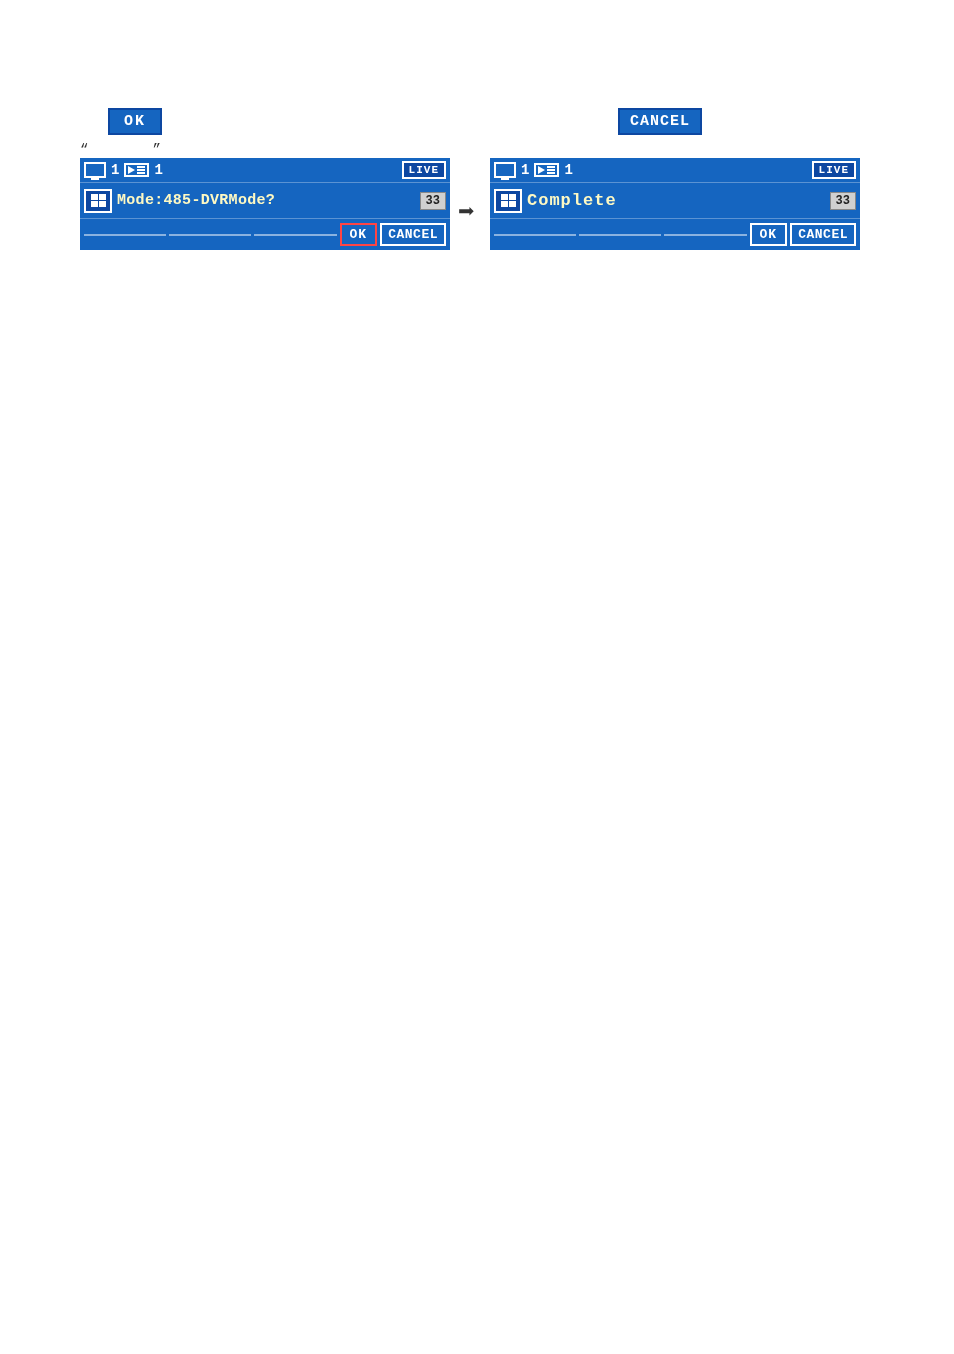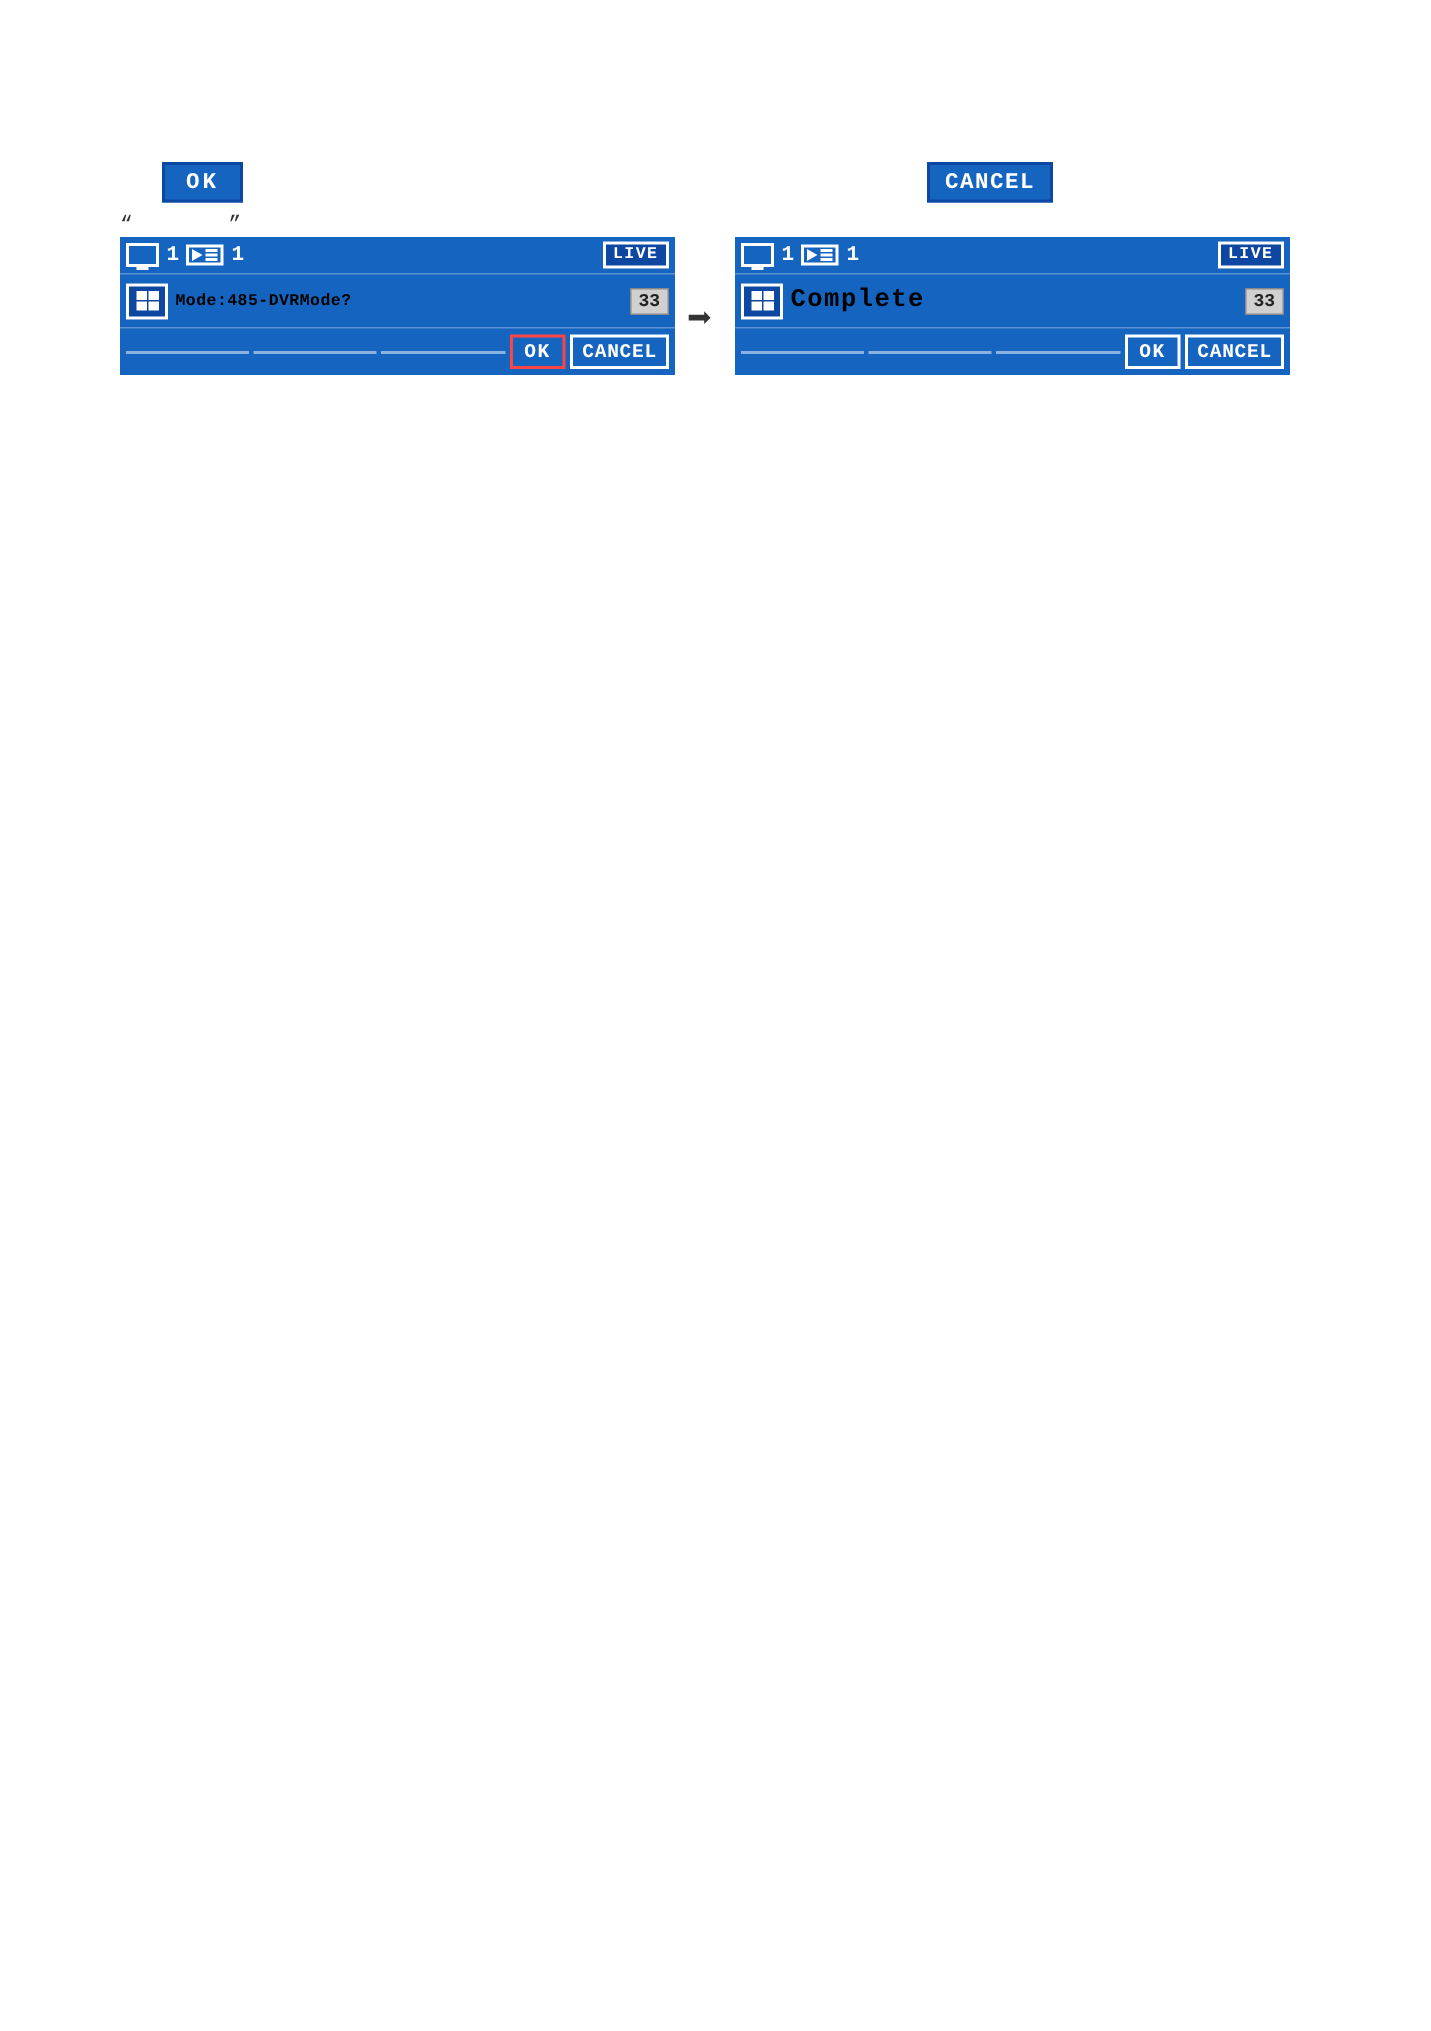--- a/index.html
+++ b/index.html
@@ -54,21 +54,21 @@
   <div style="display:flex; align-items:center; padding:5px 4px; gap:5px; border-bottom:1px solid rgba(255,255,255,0.3); min-height:36px;">
 
     <div style="width:28px; height:24px; border:2px solid white; background:#0d47a1; display:inline-flex; align-items:center; justify-content:center; flex-shrink:0;">
       <div style="display:grid; grid-template-columns:1fr 1fr; grid-template-rows:1fr 1fr; width:15px; height:13px; gap:1px;">
         <div style="background:white;"></div>
         <div style="background:white;"></div>
         <div style="background:white;"></div>
         <div style="background:white;"></div>
       </div>
     </div>
-    <span style="color:#000000; font-size:11px; font-weight:bold; font-family:'Courier New',monospace; flex:1; letter-spacing:0.3px;">Mode:485-DVRMode?</span>
+    <span style="color:#fef9c3; font-size:15px; font-weight:bold; font-family:'Courier New',monospace; flex:1; letter-spacing:0.3px;">Mode:485-DVRMode?</span>
     <div style="background:#d0d0d0; border:1px solid #888; color:#222; font-size:12px; font-weight:bold; padding:1px 5px; font-family:'Courier New',monospace; flex-shrink:0;">33</div>
   </div>
 
   <div style="display:flex; align-items:center; padding:4px 4px; gap:3px;">
     <div style="flex:1; height:2px; background:rgba(255,255,255,0.5);"></div>
     <div style="flex:1; height:2px; background:rgba(255,255,255,0.5);"></div>
     <div style="flex:1; height:2px; background:rgba(255,255,255,0.5);"></div>
     <button style="background:#1565C0; color:white; font-family:'Courier New',monospace; font-size:13px; font-weight:bold; padding:2px 8px; border:2px solid #ff4444; cursor:pointer; letter-spacing:1px;">OK</button>
     <button style="background:#1565C0; color:white; font-family:'Courier New',monospace; font-size:13px; font-weight:bold; padding:2px 6px; border:2px solid white; cursor:pointer; letter-spacing:0.5px;">CANCEL</button>
   </div>
@@ -104,21 +104,21 @@
   <div style="display:flex; align-items:center; padding:5px 4px; gap:5px; border-bottom:1px solid rgba(255,255,255,0.3); min-height:36px;">
 
     <div style="width:28px; height:24px; border:2px solid white; background:#0d47a1; display:inline-flex; align-items:center; justify-content:center; flex-shrink:0;">
       <div style="display:grid; grid-template-columns:1fr 1fr; grid-template-rows:1fr 1fr; width:15px; height:13px; gap:1px;">
         <div style="background:white;"></div>
         <div style="background:white;"></div>
         <div style="background:white;"></div>
         <div style="background:white;"></div>
       </div>
     </div>
-    <span style="color:#000000; font-size:17px; font-weight:bold; font-family:'Courier New',monospace; flex:1; letter-spacing:1px;">Complete</span>
+    <span style="color:#fef9c3; font-size:17px; font-weight:bold; font-family:'Courier New',monospace; flex:1; letter-spacing:1px;">Complete</span>
     <div style="background:#d0d0d0; border:1px solid #888; color:#222; font-size:12px; font-weight:bold; padding:1px 5px; font-family:'Courier New',monospace; flex-shrink:0;">33</div>
   </div>
 
   <div style="display:flex; align-items:center; padding:4px 4px; gap:3px;">
     <div style="flex:1; height:2px; background:rgba(255,255,255,0.5);"></div>
     <div style="flex:1; height:2px; background:rgba(255,255,255,0.5);"></div>
     <div style="flex:1; height:2px; background:rgba(255,255,255,0.5);"></div>
     <button style="background:#1565C0; color:white; font-family:'Courier New',monospace; font-size:13px; font-weight:bold; padding:2px 8px; border:2px solid white; cursor:pointer; letter-spacing:1px;">OK</button>
     <button style="background:#1565C0; color:white; font-family:'Courier New',monospace; font-size:13px; font-weight:bold; padding:2px 6px; border:2px solid white; cursor:pointer; letter-spacing:0.5px;">CANCEL</button>
   </div>

